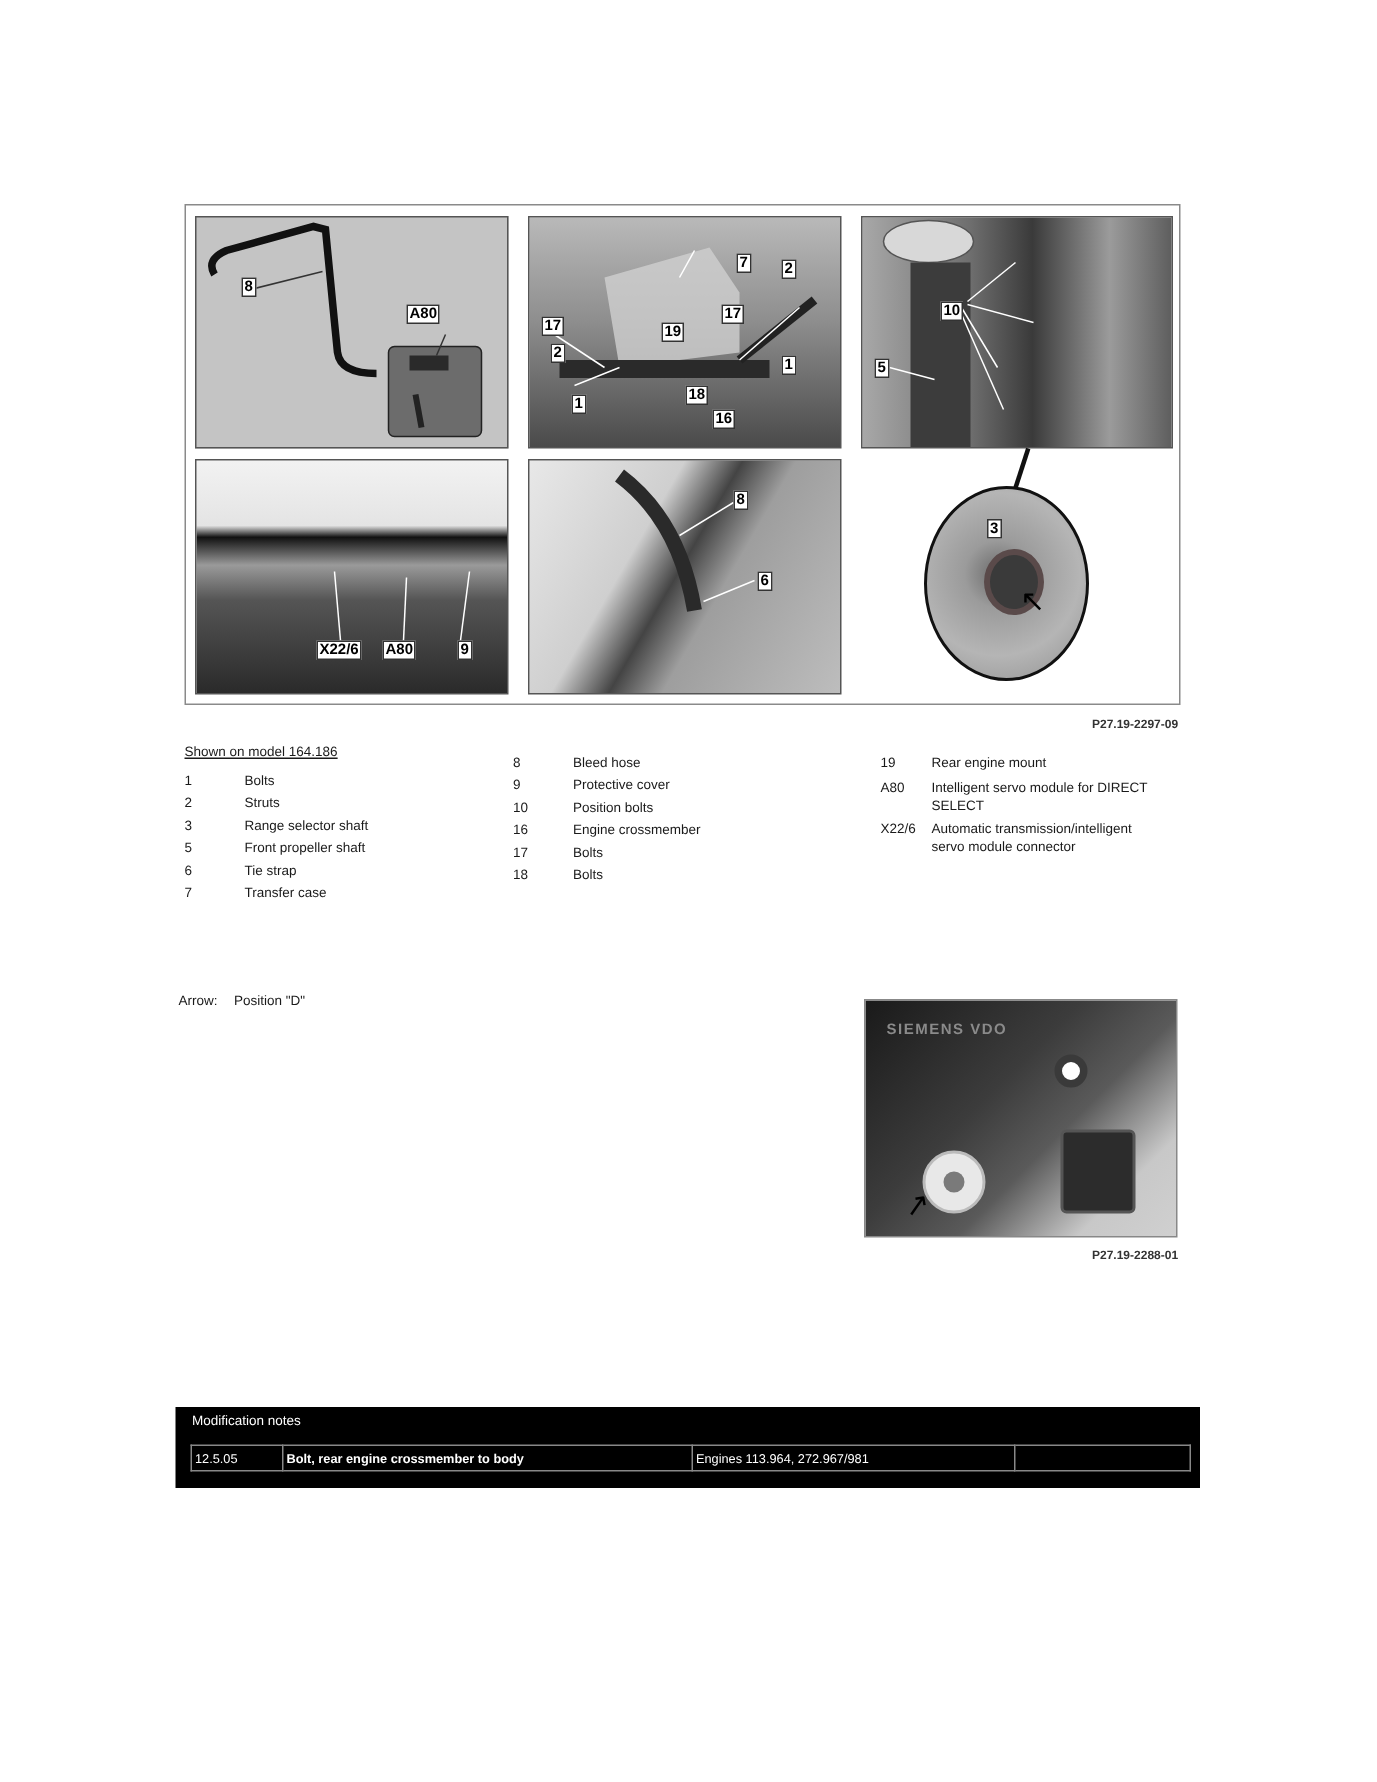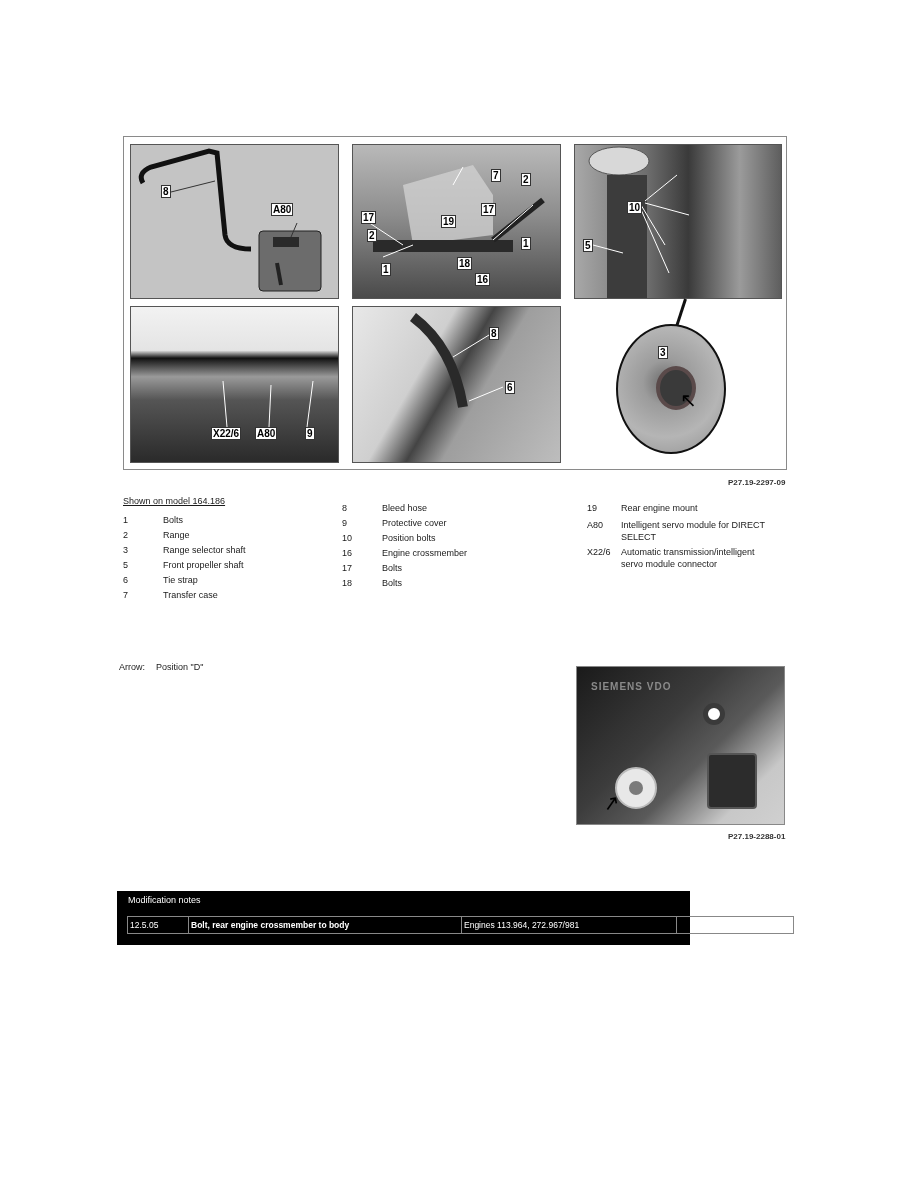--- a/index.html
+++ b/index.html
@@ -35,21 +35,21 @@
   
   .fig2 { left: 576px; top: 666px; width: 209px; height: 159px; border: 1px solid #888; box-sizing: border-box;
           background: linear-gradient(135deg,#1a1a1a 0%,#3c3c3c 40%,#5a5a5a 60%,#c8c8c8 82%,#d0d0d0 100%); overflow: hidden; }
   .vdo-text { position: absolute; left: 14px; top: 14px; font-size: 10px; letter-spacing: 1px; color: #8a8a8a; font-weight: bold; }
   .knob { position: absolute; left: 38px; top: 100px; width: 42px; height: 42px; border-radius: 50%; background: #e8e8e8; border: 2px solid #bbb; box-sizing: border-box; }
   .knob-inner { position: absolute; left: 12px; top: 12px; width: 14px; height: 14px; border-radius: 50%; background: #7a7a7a; }
   .bolt-hole { position: absolute; left: 126px; top: 36px; width: 22px; height: 22px; border-radius: 50%; background: #fff; border: 5px solid #3a3a3a; box-sizing: border-box; }
   .connector { position: absolute; left: 130px; top: 86px; width: 50px; height: 56px; background: #2c2c2c; border: 2px solid #555; border-radius: 4px; box-sizing: border-box; }
 
   
-  .mod-box { left: 117px; top: 891px; width: 573px; height: 54px; background: #000; color: #fff; }
+  .mod-box { left: 117px; top: 938px; width: 683px; height: 54px; background: #000; color: #fff; }
   .mod-title { position: absolute; left: 11px; top: 4px; font-size: 9px; color: #fff; }
   .mod-table { position: absolute; left: 10px; top: 25px; width: 667px; height: 18px; border-collapse: collapse; font-size: 8.5px; padding-left: 36px; }
   .mod-table td { border: 1px solid #888; color: #fff; padding: 0 2px; height: 16px; vertical-align: middle; white-space: nowrap; }
 </style>
 </head>
 <body>
 
 <div class="abs figure">
 
   <div class="panel p1">
@@ -133,21 +133,21 @@
 
 <div class="abs legend-title" style="left:123px; top:496px;text-decoration:underline;">Shown on model 164.186</div>
 
 <div>
   <div class="leg-row" style="left:123px; top:514px;">
       <span class="leg-key">1</span>
       <span class="leg-val">Bolts</span>
     </div>
   <div class="leg-row" style="left:123px; top:529px;">
       <span class="leg-key">2</span>
-      <span class="leg-val">Range</span>
+      <span class="leg-val">Struts</span>
     </div>
   <div class="leg-row" style="left:123px; top:544px;">
       <span class="leg-key">3</span>
       <span class="leg-val">Range selector shaft</span>
     </div>
   <div class="leg-row" style="left:123px; top:559px;">
       <span class="leg-key">5</span>
       <span class="leg-val">Front propeller shaft</span>
     </div>
   <div class="leg-row" style="left:123px; top:574px;">

